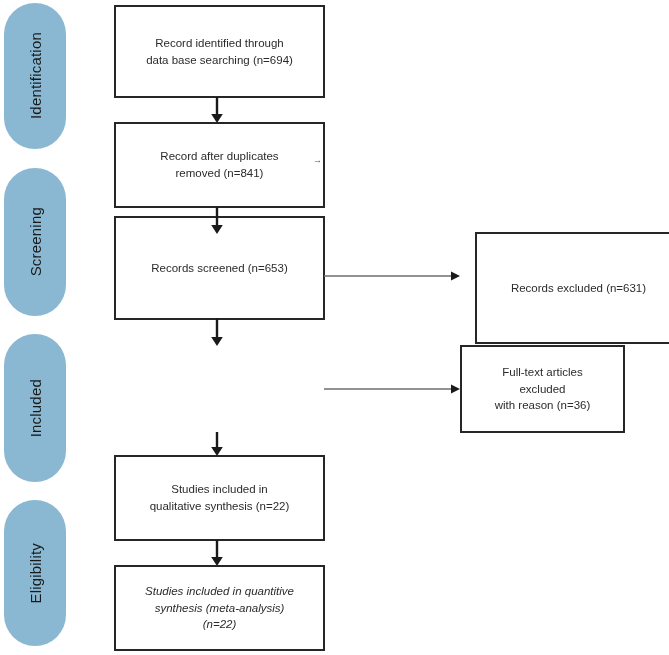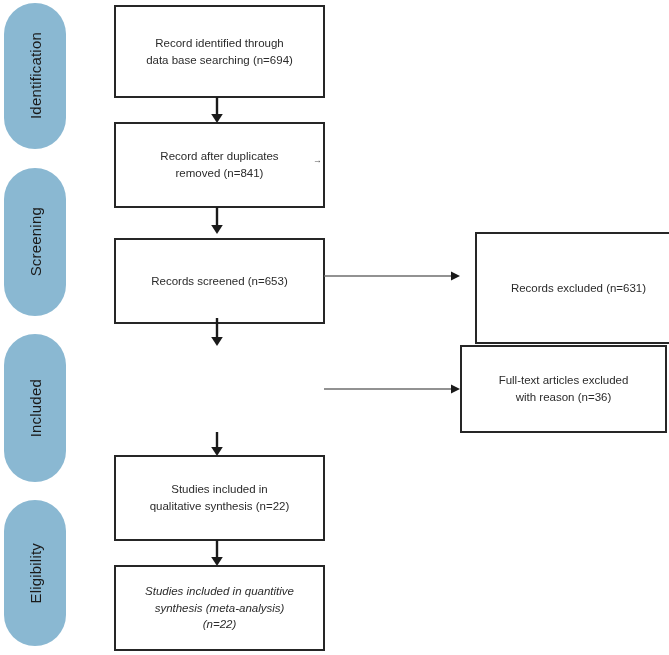--- a/index.html
+++ b/index.html
@@ -100,41 +100,41 @@
   <div class="flow-box" style="left:114px; top:5px; width:211px; height:93px;">
     <span class="flow-box-text">Record identified through
 data base searching (n=694)</span>
   </div>
 
   <div class="flow-box" style="left:114px; top:122px; width:211px; height:86px;">
     <span class="flow-box-text">Record after duplicates
 removed (n=841)</span>
   </div>
 
-  <div class="flow-box" style="left:114px; top:238px; width:211px; height:86px;">
+  <div class="flow-box" style="left:114px; top:216px; width:211px; height:104px;">
     <span class="flow-box-text">Records screened (n=653)</span>
   </div>
 
 
   <div class="flow-box" style="left:114px; top:455px; width:211px; height:86px;">
     <span class="flow-box-text">Studies included in
 qualitative synthesis (n=22)</span>
   </div>
 
   <div class="flow-box" style="left:114px; top:565px; width:211px; height:86px;font-style:italic;">
     <span class="flow-box-text">Studies included in quantitive
 synthesis (meta-analysis)
 (n=22)</span>
   </div>
 
   <div class="flow-box" style="left:475px; top:232px; width:207px; height:112px;">
     <span class="flow-box-text">Records excluded (n=631)</span>
   </div>
 
-  <div class="flow-box" style="left:460px; top:345px; width:207px; height:88px;">
+  <div class="flow-box" style="left:460px; top:345px; width:165px; height:88px;">
     <span class="flow-box-text">Full-text articles excluded
 with reason (n=36)</span>
   </div>
 
   <div class="connector" style="left:207px; top:97px; width:20px; height:27px;">
     <svg width="20" height="27" viewBox="0 0 20 27">
       <line x1="10" y1="0" x2="10" y2="19" stroke="#1a1a1a" stroke-width="2.4"></line>
       <polygon points="10,26 4.2,17 15.8,17" fill="#1a1a1a"></polygon>
     </svg>
   </div>

